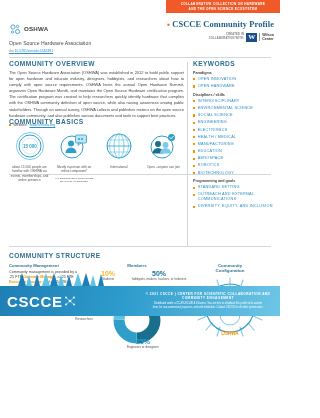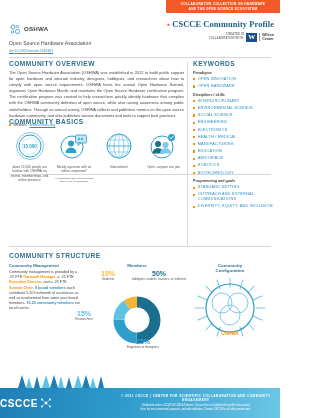--- a/index.html
+++ b/index.html
@@ -3,21 +3,21 @@
 <meta charset="utf-8">
 <title>CSCCE Community Profile — OSHWA</title>
 <style>
   * { box-sizing: border-box; margin: 0; padding: 0; }
   html, body {
     width: 280px; height: 418px;
     background: #ffffff;
     font-family: "Liberation Sans", sans-serif;
     overflow: hidden;
   }
-  .page { position: relative; width: 280px; height: 418px; background: #fff; }
+  .page { position: relative; width: 280px; height: 316px; background: #fff; }
 
   
   .top-banner {
     position: absolute; top: 0; left: 166px; width: 114px; height: 13px;
     background: #f05a28; color: #fff;
     display: flex; flex-direction: column; align-items: center; justify-content: center;
     text-align: center; padding: 1px 2px;
   }
   .top-banner .l1, .top-banner .l2 {
     font-size: 3.1px; font-weight: bold; letter-spacing: .35px;
@@ -124,22 +124,22 @@
   .cfg-svg { margin-top: 3px; }
 
   
   .spikes { position: absolute; bottom: 30px; left: 0; width: 280px; height: 13px; }
   .footer {
     position: absolute; bottom: 0; left: 0; width: 280px; height: 30px;
     background: linear-gradient(100deg, #1f7fb5 0%, #2e9ccd 45%, #6ec6e6 100%);
     display: flex; align-items: center;
   }
   .footer-logo {
-    margin-left: 0; display: flex; align-items: center; gap: 1.5px;
-    color: #fff; font-weight: bold; font-size: 10px; letter-spacing: .6px;
+    margin-left: 7px; display: flex; align-items: center; gap: 1.5px;
+    color: #fff; font-weight: bold; font-size: 15px; letter-spacing: .6px;
   }
   .footer-text { margin-left: 60px; color: #fff; text-align: center; }
   .ft-1 { font-size: 3.1px; font-weight: bold; letter-spacing: .5px; }
   .ft-2 { font-size: 2.55px; font-style: italic; line-height: 3.6px; margin-top: 2px; }
 </style>
 </head>
 <body>
 
 <div class="page">
 

